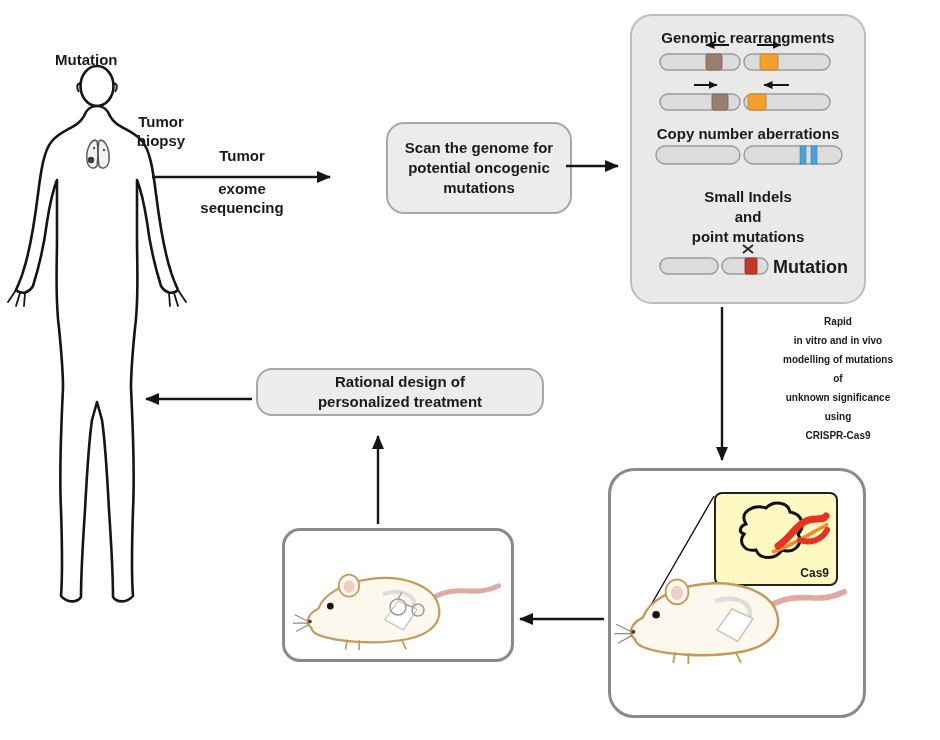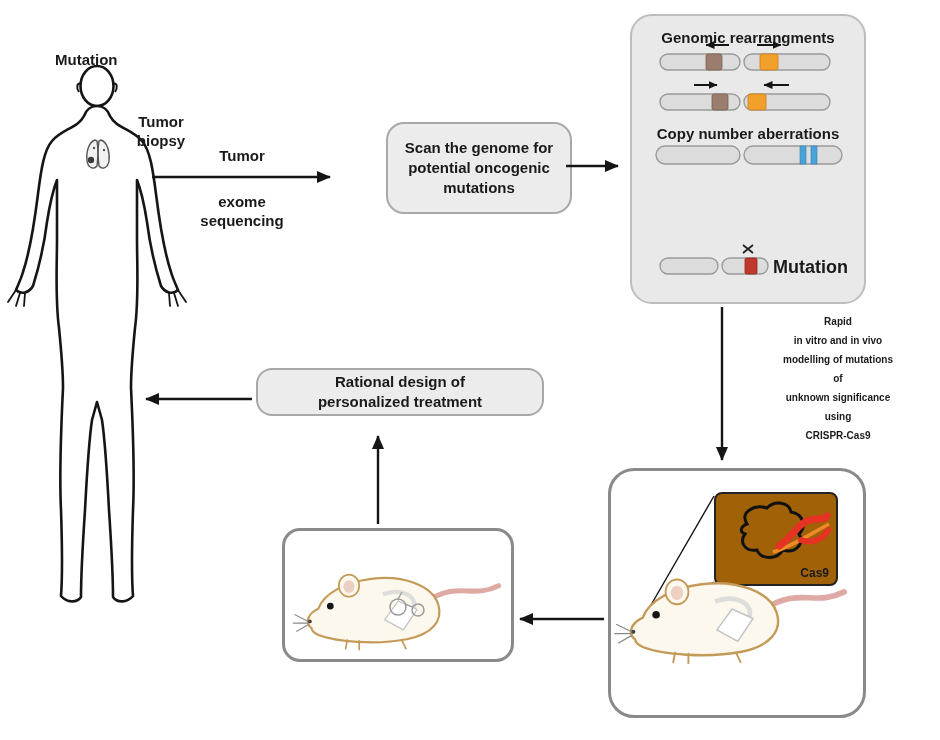--- a/index.html
+++ b/index.html
@@ -4,21 +4,21 @@
 <style>
   html,body{margin:0;padding:0;background:#fff;}
   .stage{position:relative;width:940px;height:740px;background:#ffffff;overflow:hidden;
          font-family:"Liberation Sans",sans-serif;color:#1a1a1a;}
   .box{position:absolute;z-index:1;box-sizing:border-box;}
   .softbox{background:#ececec;border:2px solid #a8a8a8;border-radius:18px;
            display:flex;align-items:center;justify-content:center;text-align:center;
            font-weight:bold;font-size:15px;line-height:20px;white-space:pre-line;}
   .panel{background:#e9e9e9;border:2px solid #bdbdbd;border-radius:22px;}
   .outline-box{background:#ffffff;border:3px solid #8a8a8a;}
-  .inset{background:#a16207;border:2.5px solid #222;border-radius:8px;z-index:1;text-align:right;}
+  .inset{background:#fef9c3;border:2.5px solid #222;border-radius:8px;z-index:1;}
   .overlay{position:absolute;left:0;top:0;z-index:2;pointer-events:none;}
   .lbl{position:absolute;z-index:3;font-weight:bold;font-size:15px;line-height:19px;color:#1a1a1a;}
   .pre{white-space:pre-line;}
   .ctr{text-align:center;}
   .ptitle{position:absolute;left:0;width:100%;text-align:center;font-weight:bold;
           font-size:15px;line-height:20px;white-space:pre-line;}
   .cas9lbl{position:absolute;right:7px;bottom:4px;font-weight:bold;font-size:12px;}
 </style>
 </head>
 <body>
@@ -27,20 +27,23 @@
 
   <div class="box softbox" style="left:338px;top:122px;width:186px;height:92px;margin-left:48px;">
     <span>Scan the genome for
 potential oncogenic
 mutations</span>
   </div>
 
   <div class="box panel" style="left:630px;top:14px;width:236px;height:290px;">
     <div class="ptitle" style="top:12px;">Genomic rearrangments</div>
     <div class="ptitle" style="top:108px;">Copy number aberrations</div>
+    <div class="ptitle" style="top:171px;">Small Indels
+and
+point mutations</div>
   </div>
 
   <div class="box softbox" style="left:256px;top:368px;width:288px;height:48px;border-radius:16px;">
     <span>Rational design of
 personalized treatment</span>
   </div>
 
   <div class="box outline-box" style="left:282px;top:528px;width:232px;height:134px;border-radius:18px;"></div>
 
   <div class="box outline-box" style="left:608px;top:468px;width:258px;height:250px;border-radius:26px;"></div>
@@ -141,21 +144,21 @@
     </g>
   </svg>
 
   <div class="lbl" style="left:55px;top:50px;">Mutation</div>
 
   <div class="lbl pre ctr" style="left:125px;top:88px;width:72px;margin-top:24px;">Tumor
 biopsy</div>
 
   <div class="lbl ctr" style="left:182px;top:146px;width:120px;">Tumor</div>
 
-  <div class="lbl pre ctr" style="left:182px;top:192px;width:120px;">exome
+  <div class="lbl pre ctr" style="left:182px;top:179px;width:120px;">exome
 sequencing</div>
 
   <div class="lbl" style="left:773px;top:258px;font-size:18px;">Mutation</div>
 
   <div class="lbl pre ctr" style="left:740px;top:312px;width:196px;font-size:10px;line-height:19px;">Rapid
 in vitro and in vivo
 modelling of mutations
 of
 unknown significance
 using

